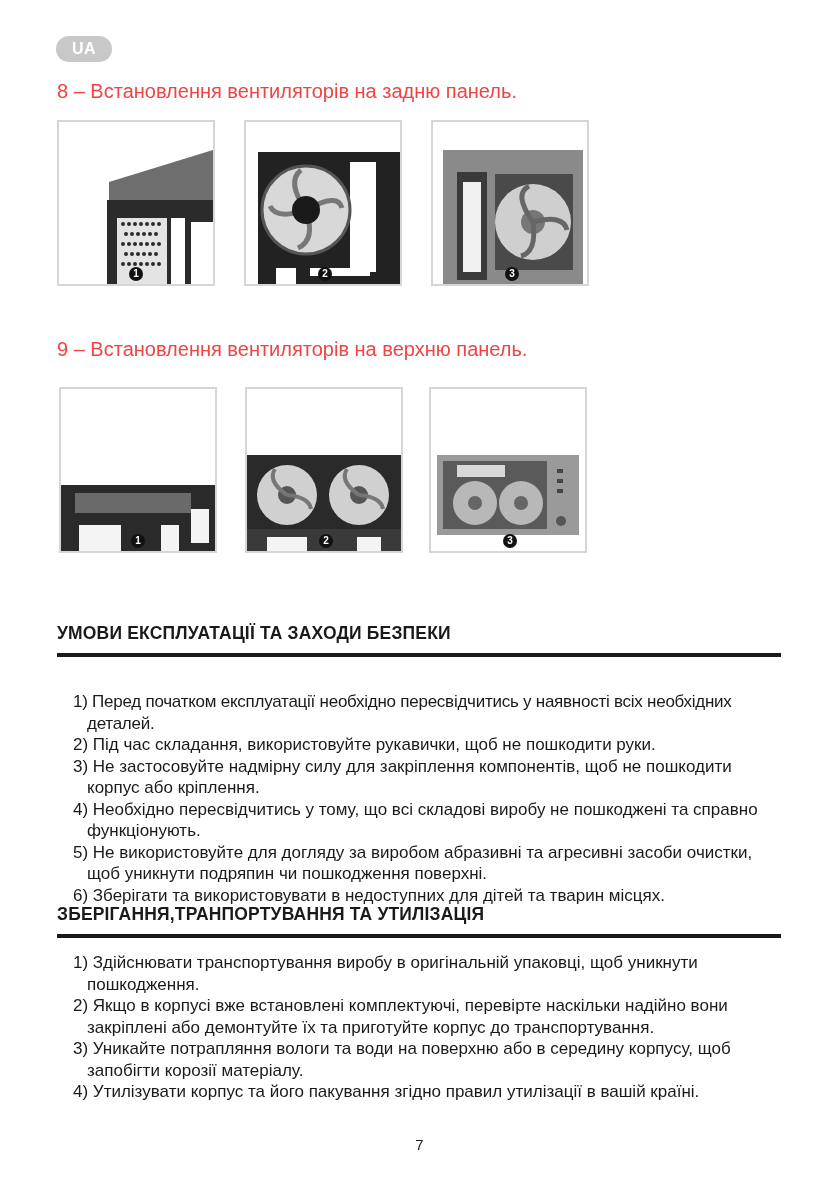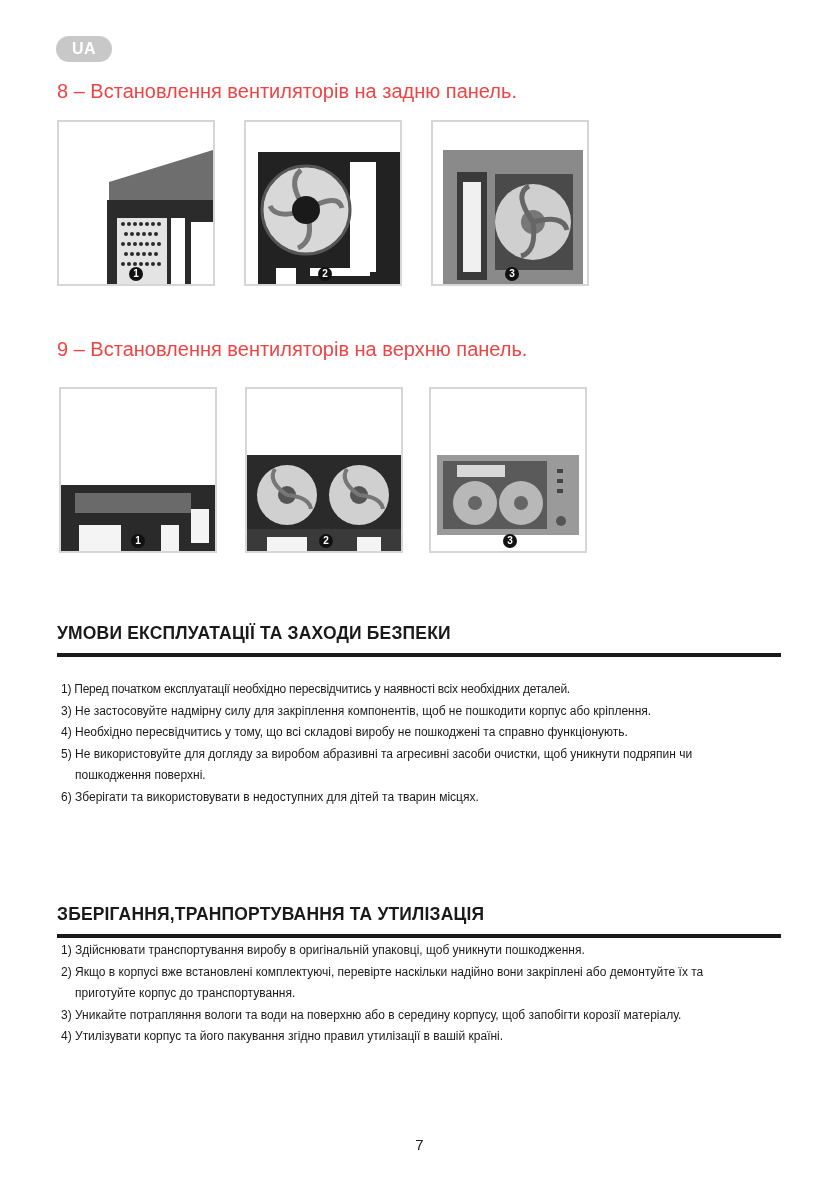--- a/index.html
+++ b/index.html
@@ -9,22 +9,22 @@
            background:#c8c8c8; border-radius:13px; color:#fff; font-weight:bold;
            font-size:16px; line-height:26px; text-align:center; letter-spacing:0.5px; }
   .step-title { position:absolute; left:57px; font-size:20px; color:#ef4444; }
   .photo { position:absolute; width:158px; height:166px; border:2px solid #d6d6d6;
            background:#fff; overflow:hidden; box-sizing:border-box; }
   .num { position:absolute; width:14px; height:14px; border-radius:50%; background:#111;
          color:#fff; font-size:10px; font-weight:bold; line-height:14px; text-align:center; }
   .sec-title { position:absolute; left:57px; font-size:19px; font-weight:bold;
                letter-spacing:0.2px; color:#1a1a1a; transform:scaleX(0.92); transform-origin:left; }
   .rule { position:absolute; left:57px; width:724px; height:4px; background:#1a1a1a; }
-  .list { position:absolute; left:57px; width:730px; margin:4px; padding:0; list-style:none;
-          font-size:12px; line-height:21.5px; color:#1a1a1a; }
+  .list { position:absolute; left:57px; width:730px; margin:16px; padding:0; list-style:none;
+          font-size:17px; line-height:21.5px; color:#1a1a1a; }
   .list li { padding-left:14px; text-indent:-14px; transform-origin:left; }
   .page-num { position:absolute; left:0; width:839px; top:1136px; text-align:center; font-size:15px; }
   svg { display:block; }
 </style>
 </head>
 <body>
 
 <div class="badge">UA</div>
 
 <div class="step-title" style="top:80px;">8 – Встановлення вентиляторів на задню панель.</div>
@@ -144,20 +144,21 @@
     <rect x="126" y="100" width="6" height="4" fill="#444"></rect>
     <circle cx="130" cy="132" r="5" fill="#555"></circle>
   </svg>
   <div class="num" style="left:72px; top:145px;">3</div>
 </div>
 
 <div class="sec-title" style="top:622px;">УМОВИ ЕКСПЛУАТАЦІЇ ТА ЗАХОДИ БЕЗПЕКИ</div>
 <div class="rule" style="top:653px;"></div>
 <ul class="list" style="top:675px;">
   <li style="letter-spacing:-0.25px;">1) Перед початком експлуатації необхідно пересвідчитись у наявності всіх необхідних деталей.</li>
+  <li>2) Під час складання, використовуйте рукавички, щоб не пошкодити руки.</li>
   <li style="padding-right:20px;">3) Не застосовуйте надмірну силу для закріплення компонентів, щоб не пошкодити корпус або кріплення.</li>
   <li style="padding-right:20px;">4) Необхідно пересвідчитись у тому, що всі складові виробу не пошкоджені та справно функціонують.</li>
   <li style="padding-right:20px;">5) Не використовуйте для догляду за виробом абразивні та агресивні засоби очистки, щоб уникнути подряпин чи пошкодження поверхні.</li>
   <li>6) Зберігати та використовувати в недоступних для дітей та тварин місцях.</li>
 </ul>
 
 <div class="sec-title" style="top:903px;">ЗБЕРІГАННЯ,ТРАНПОРТУВАННЯ ТА УТИЛІЗАЦІЯ</div>
 <div class="rule" style="top:934px;"></div>
 <ul class="list" style="top:936px;">
   <li style="padding-right:80px;">1) Здійснювати транспортування виробу в оригінальній упаковці, щоб уникнути пошкодження.</li>

